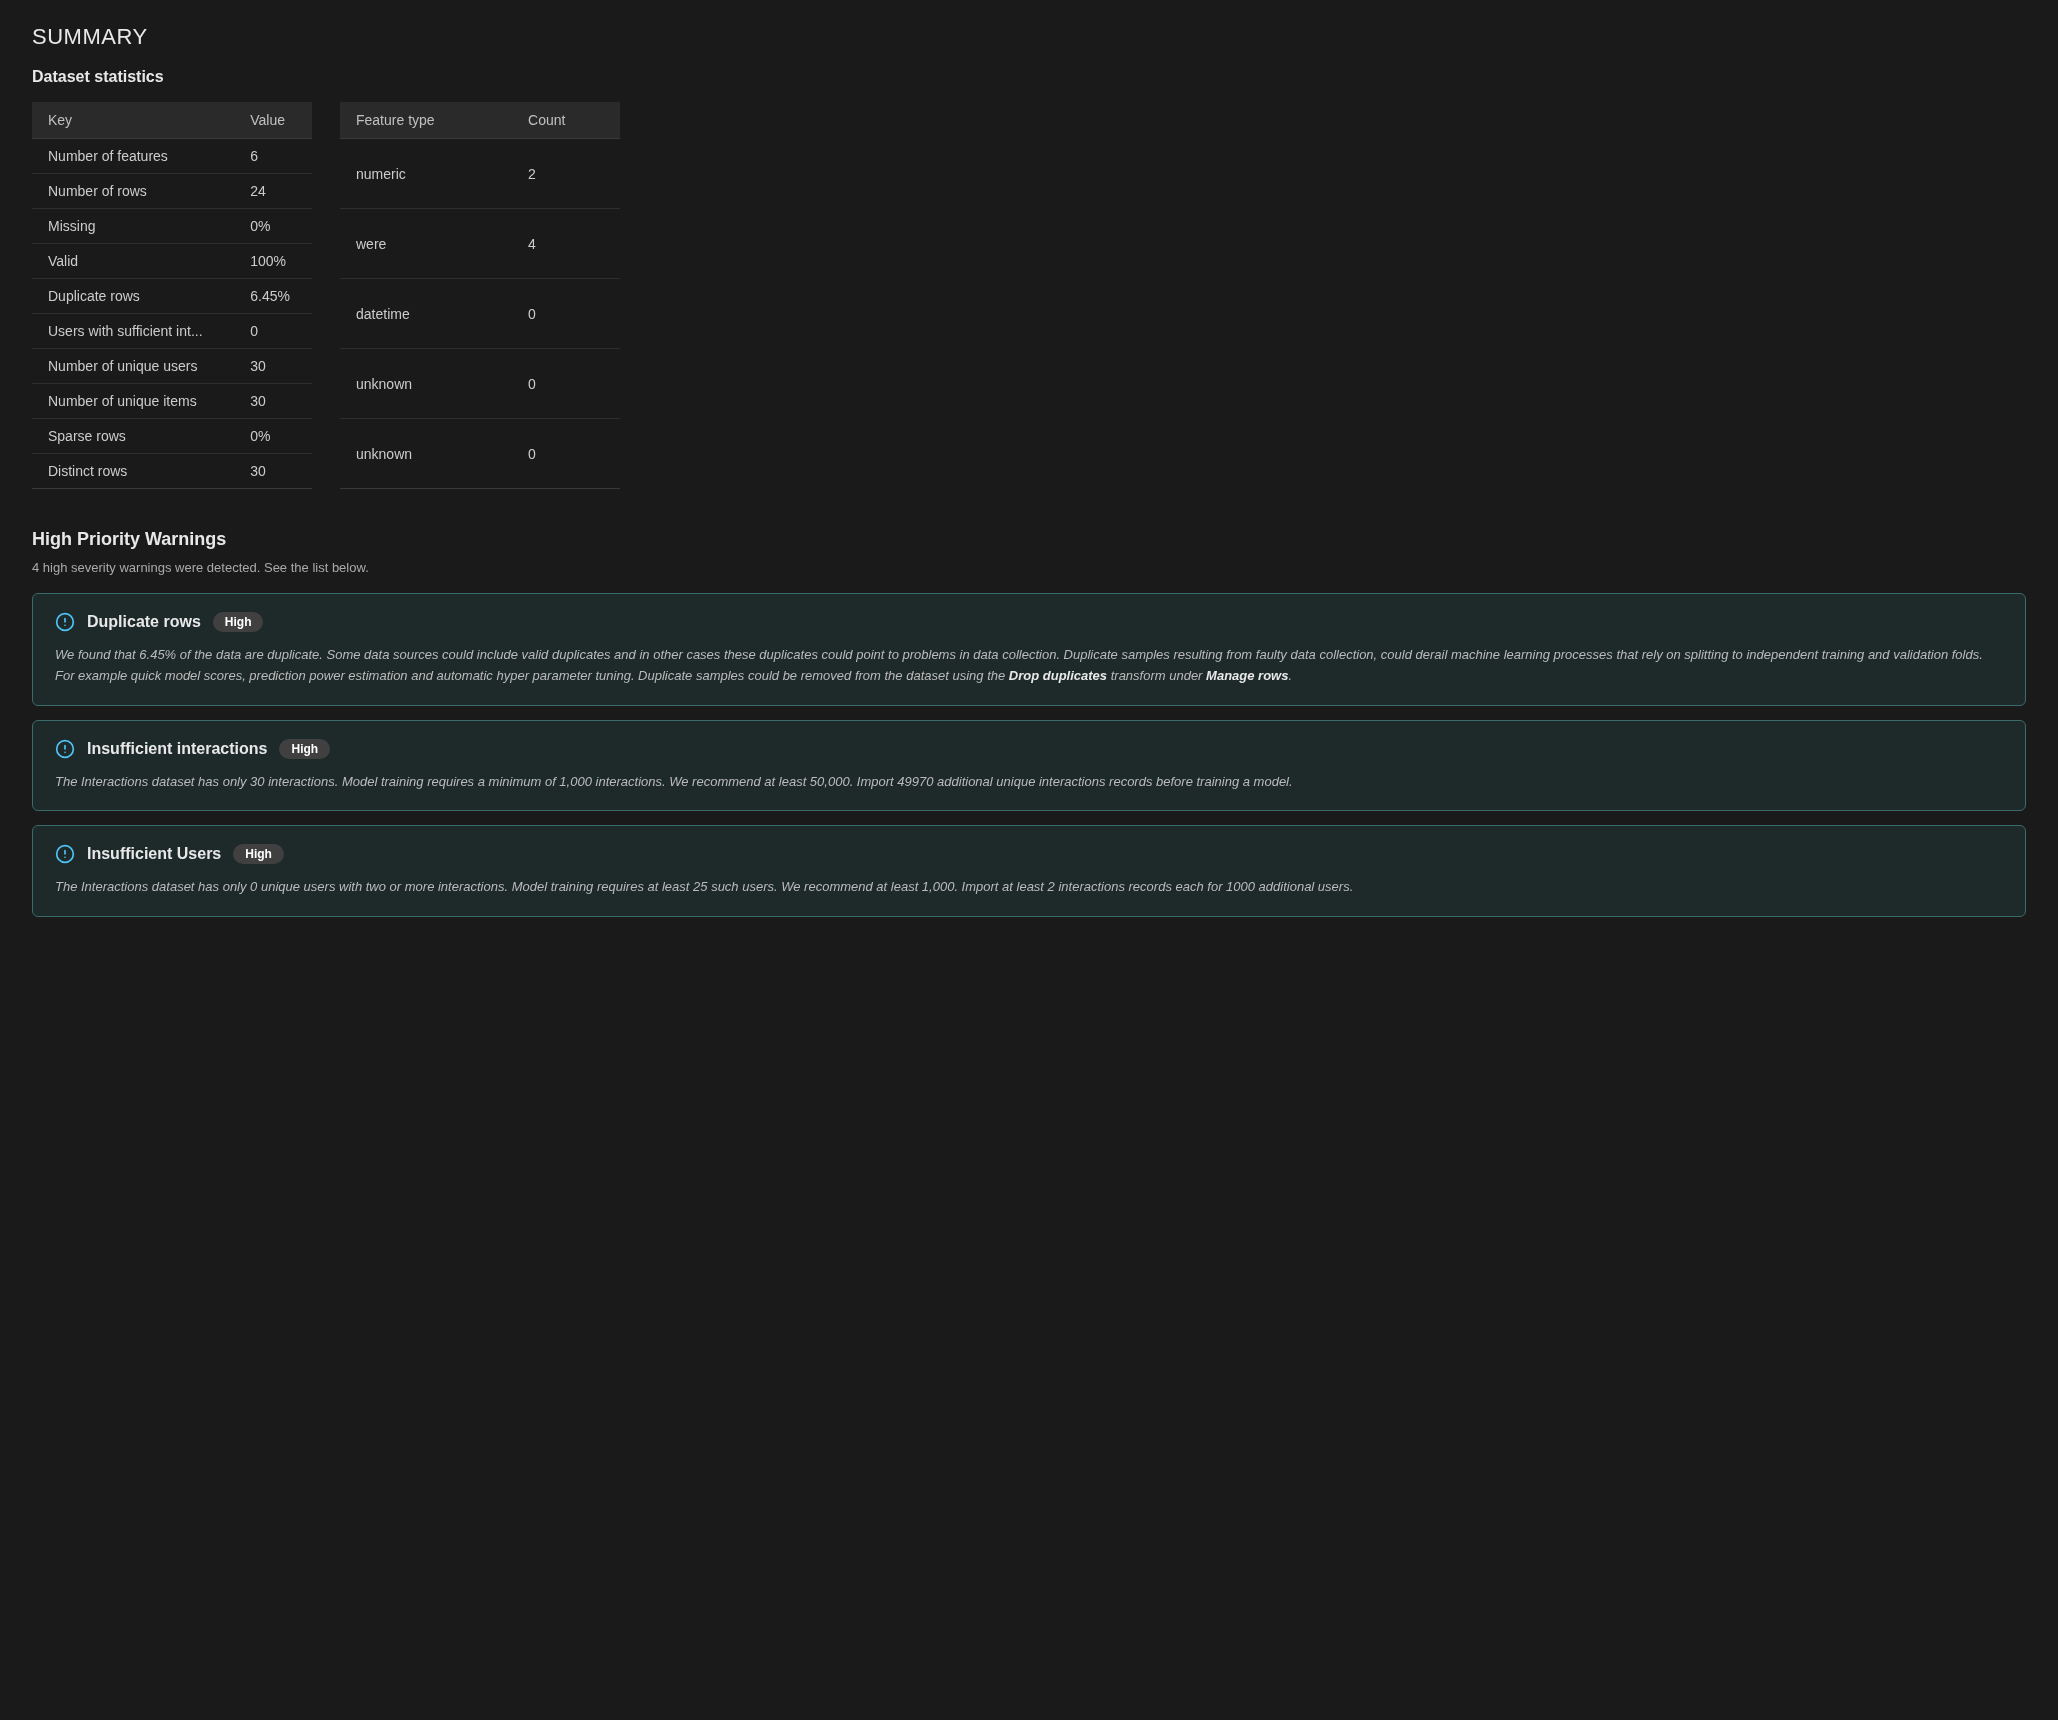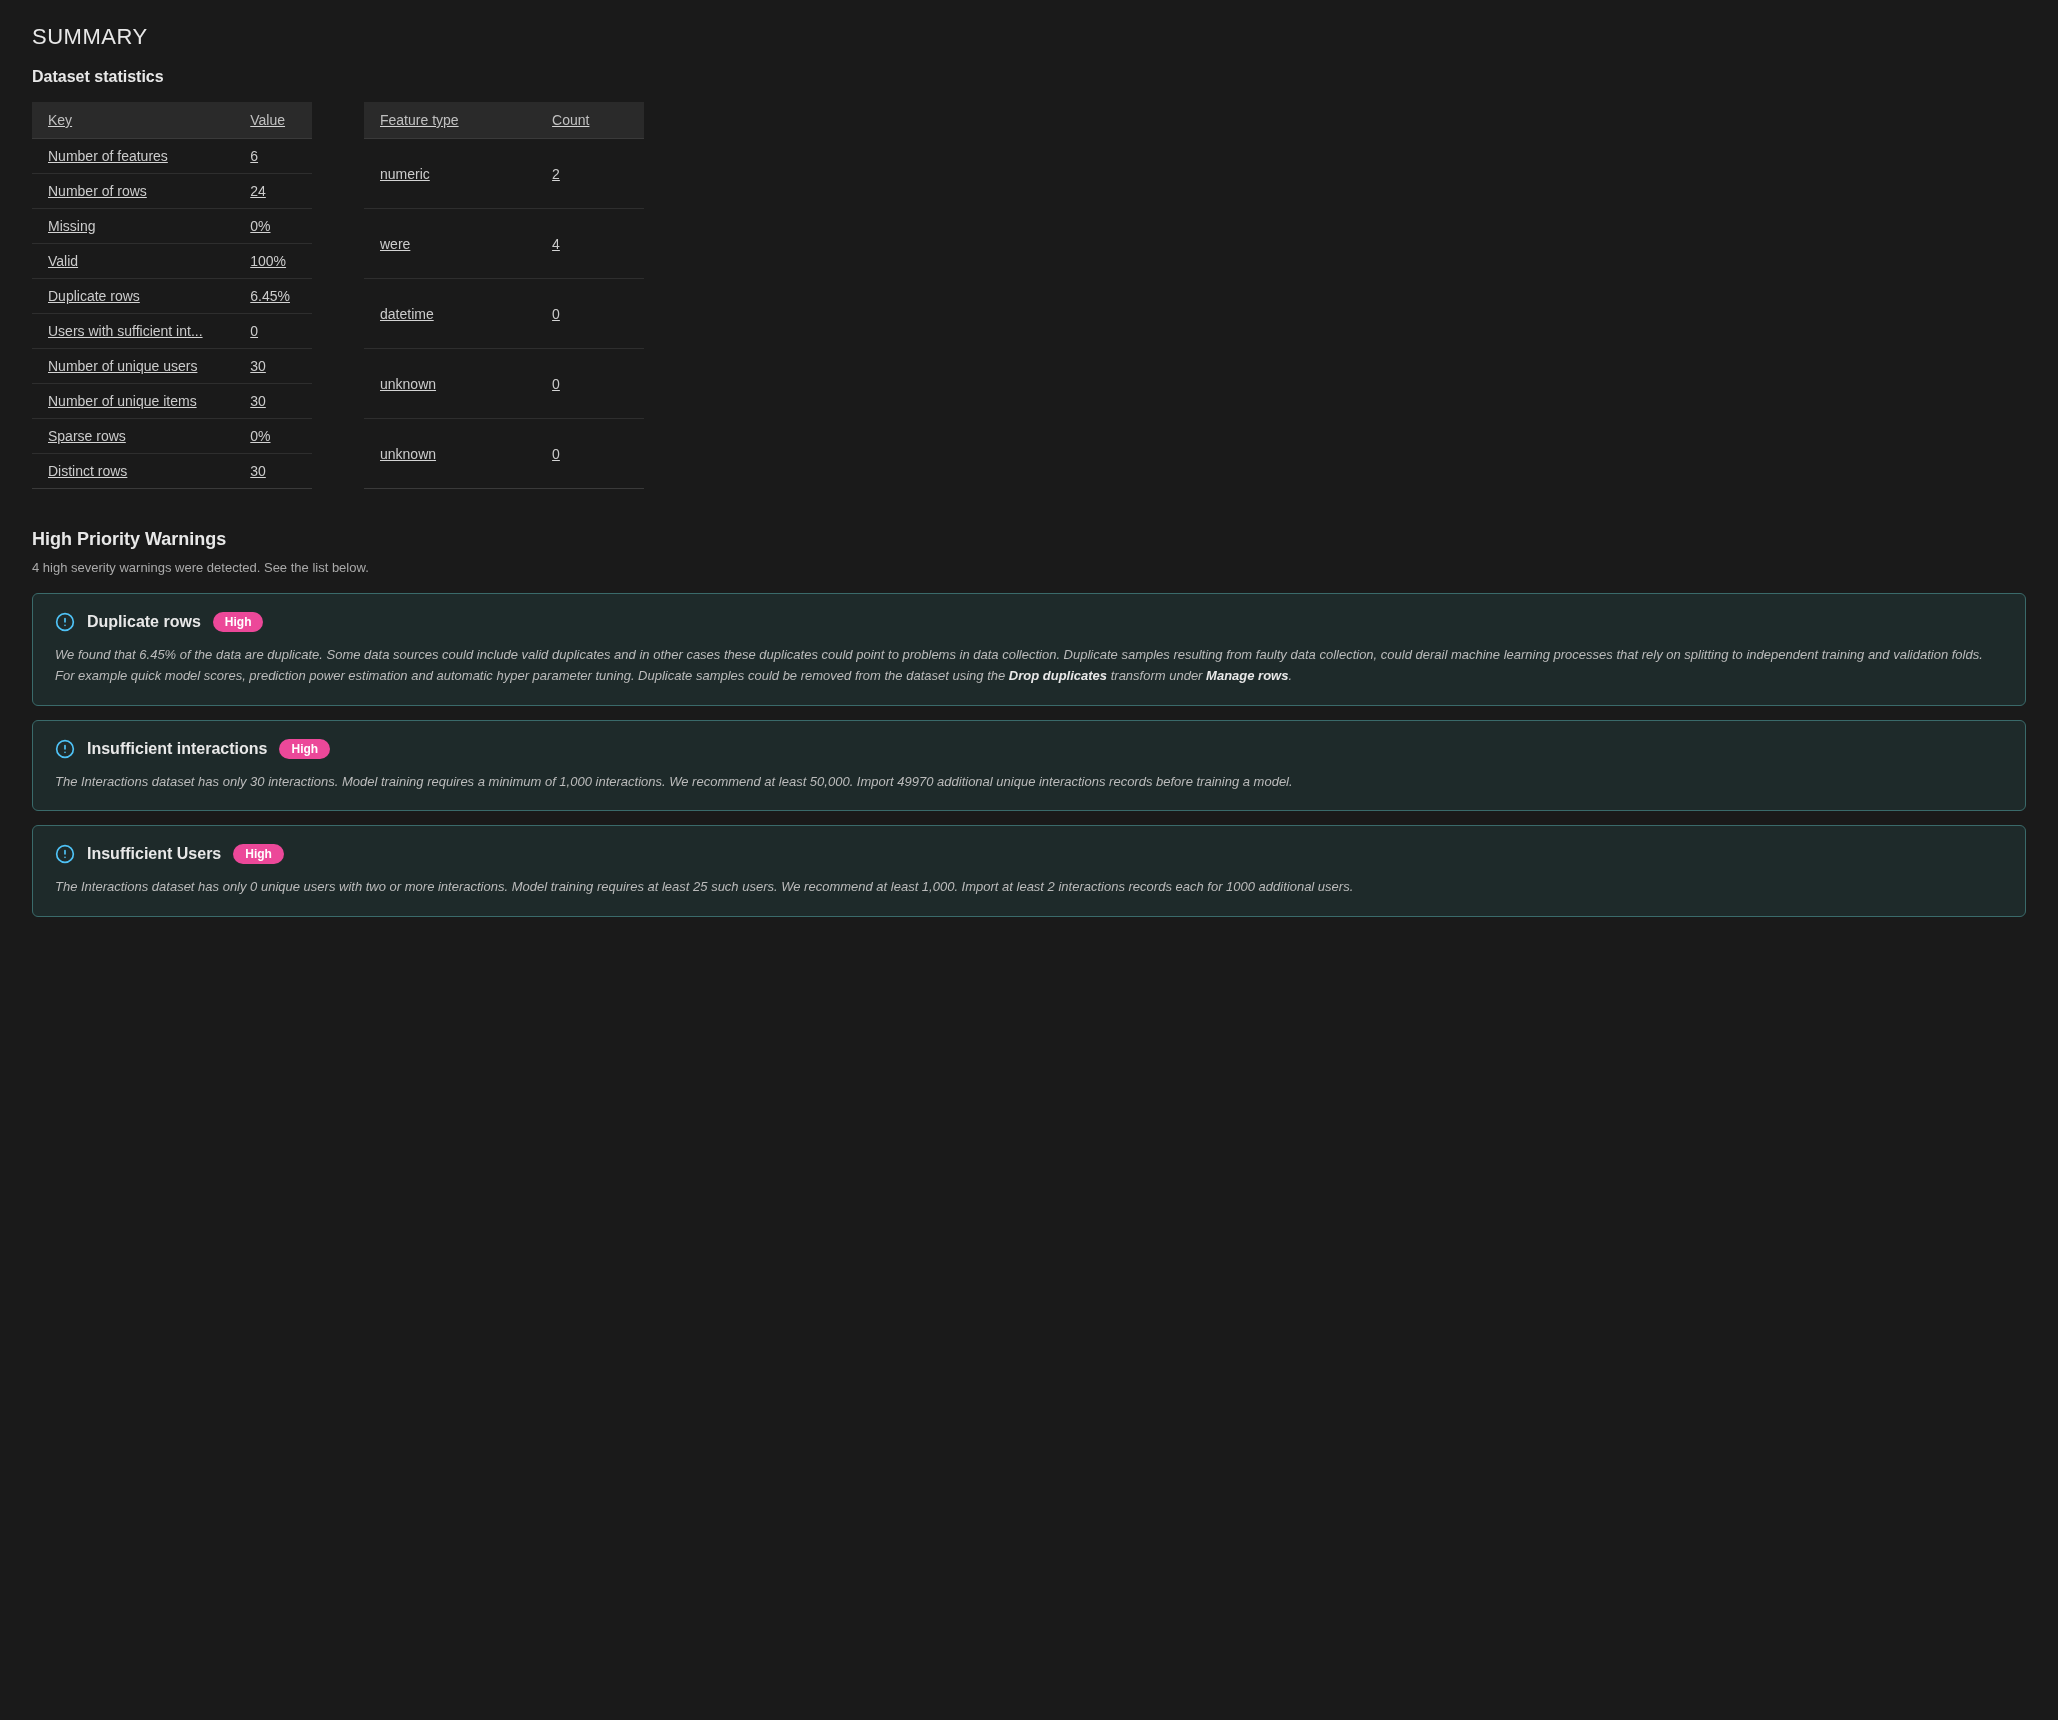--- a/index.html
+++ b/index.html
@@ -25,23 +25,22 @@
       margin-bottom: 16px;
     }
     h3.section-subtitle {
       font-size: 18px;
       font-weight: 600;
       color: #e8e8e8;
       margin-bottom: 10px;
     }
     .tables-row {
       display: flex;
-      gap: 52px;
+      gap: 28px;
       margin-bottom: 40px;
-      text-decoration: underline;
     }
     table {
       border-collapse: collapse;
       min-width: 280px;
     }
     table thead tr {
       background-color: #2a2a2a;
     }
     table th {
       text-align: left;
@@ -84,21 +83,21 @@
       font-size: 18px;
       display: flex;
       align-items: center;
     }
     .warning-title {
       font-size: 16px;
       font-weight: 600;
       color: #e8e8e8;
     }
     .badge-high {
-      background-color: #ec4899;
+      background-color: #404040;
       color: #fff;
       border-radius: 12px;
       padding: 3px 12px;
       font-size: 12px;
       font-weight: 600;
     }
     .warning-body {
       color: #bbbbbb;
       font-size: 13px;
       line-height: 1.65;

